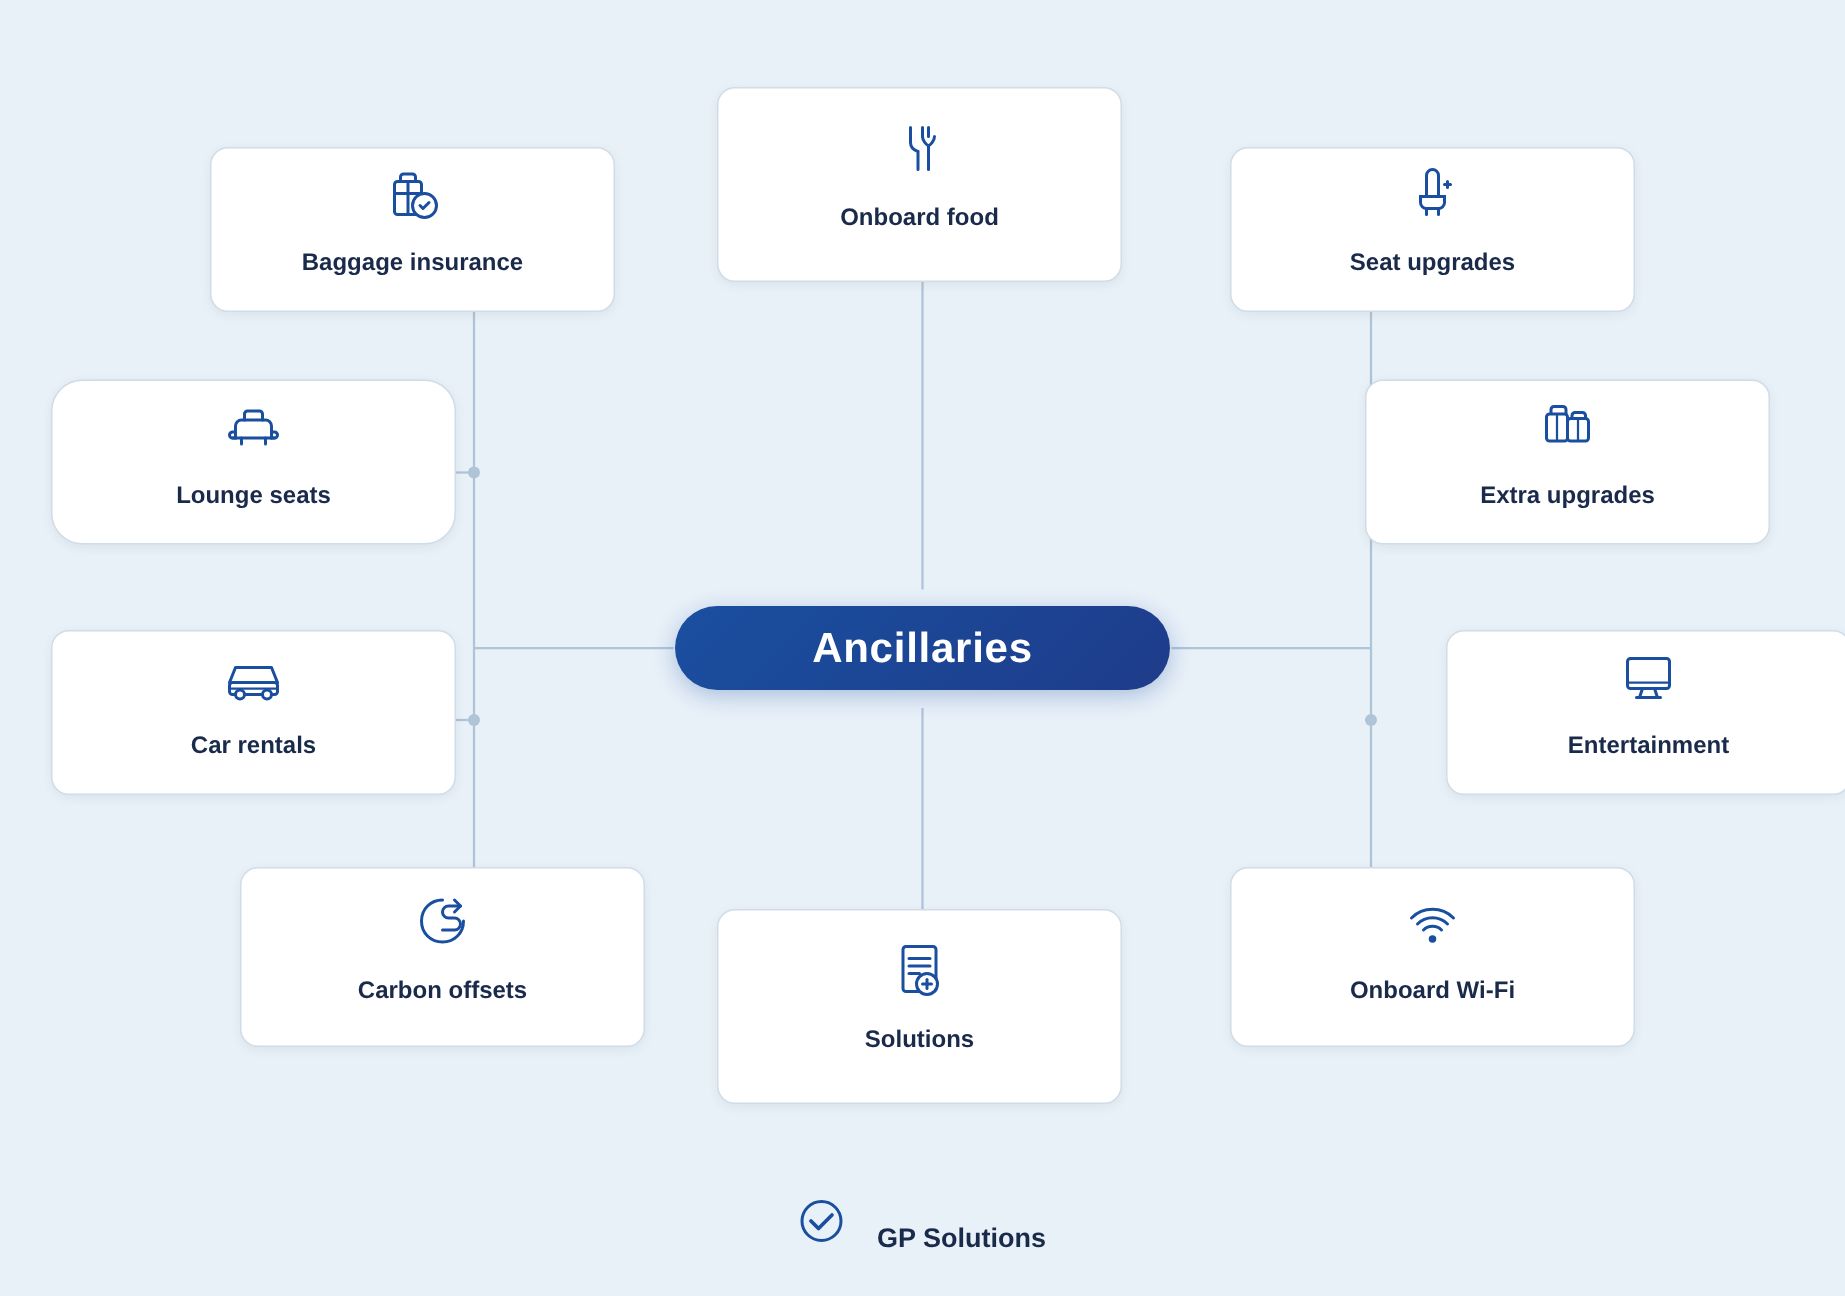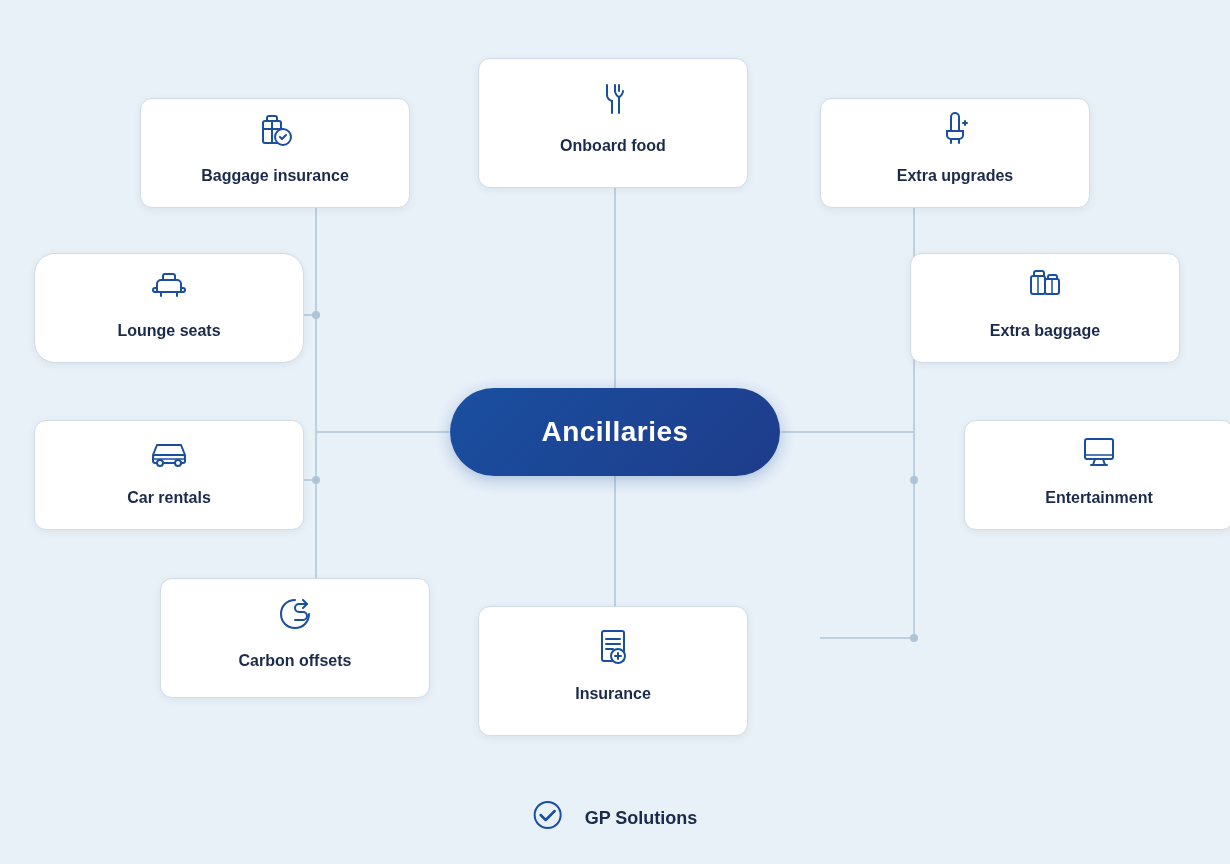--- a/index.html
+++ b/index.html
@@ -28,21 +28,21 @@
 
     
     .center-pill {
       position: absolute;
       left: 50%;
       top: 50%;
       transform: translate(-50%, -50%);
       background: linear-gradient(135deg, #1a4fa0, #1e3c8a);
       border-radius: 50px;
       width: 330px;
-      height: 88px;
+      height: 56px;
       display: flex;
       align-items: center;
       justify-content: center;
       z-index: 10;
       box-shadow: 0 4px 15px rgba(26,79,160,0.3);
     }
 
     .center-pill-text {
       color: white;
       font-size: 28px;
@@ -92,21 +92,21 @@
     .card-entertainment   { left: 964px; top: 420px; }
     .card-wifi            { left: 820px; top: 578px; height: 120px; }
 
     
     .logo-area {
       position: absolute;
       bottom: 28px;
       left: 50%;
       transform: translateX(-50%);
       display: flex;
-      align-items: center;
+      align-items: flex-end;
       gap: 22px;
     }
     .logo-text {
       font-size: 18px;
       font-weight: 600;
       color: #1a2a4a;
     }
     .logo-icon {
       color: #1a4fa0;
       font-size: 24px;
@@ -185,21 +185,21 @@
       <svg class="icon-svg" viewBox="0 0 44 44" fill="none" xmlns="http://www.w3.org/2000/svg">
         <rect x="11" y="6" width="22" height="30" rx="2" stroke="#1a4fa0" stroke-width="2"></rect>
         <line x1="15" y1="14" x2="29" y2="14" stroke="#1a4fa0" stroke-width="2" stroke-linecap="round"></line>
         <line x1="15" y1="19" x2="29" y2="19" stroke="#1a4fa0" stroke-width="2" stroke-linecap="round"></line>
         <line x1="15" y1="24" x2="22" y2="24" stroke="#1a4fa0" stroke-width="2" stroke-linecap="round"></line>
         <circle cx="27" cy="31" r="7" fill="white" stroke="#1a4fa0" stroke-width="2"></circle>
         <line x1="27" y1="28" x2="27" y2="34" stroke="#1a4fa0" stroke-width="2" stroke-linecap="round"></line>
         <line x1="24" y1="31" x2="30" y2="31" stroke="#1a4fa0" stroke-width="2" stroke-linecap="round"></line>
       </svg>
     </span>
-    <span class="card-label">Insurance</span>
+    <span class="card-label">Solutions</span>
   </div>
 
   <div class="card card-baggage-ins">
     <span class="card-icon">
       <svg class="icon-svg" viewBox="0 0 44 44" fill="none" xmlns="http://www.w3.org/2000/svg">
         <rect x="10" y="14" width="18" height="22" rx="2" stroke="#1a4fa0" stroke-width="2"></rect>
         <path d="M14 14v-3a2 2 0 012-2h6a2 2 0 012 2v3" stroke="#1a4fa0" stroke-width="2"></path>
         <line x1="19" y1="14" x2="19" y2="36" stroke="#1a4fa0" stroke-width="2"></line>
         <line x1="10" y1="22" x2="28" y2="22" stroke="#1a4fa0" stroke-width="2"></line>
         <circle cx="30" cy="30" r="8" fill="white" stroke="#1a4fa0" stroke-width="2"></circle>
@@ -253,50 +253,61 @@
     <span class="card-icon">
       <svg class="icon-svg" viewBox="0 0 44 44" fill="none" xmlns="http://www.w3.org/2000/svg">
         <path d="M18 10a4 4 0 018 0v14h-8z" stroke="#1a4fa0" stroke-width="2" stroke-linejoin="round"></path>
         <path d="M14 24h16v4a4 4 0 01-4 4h-8a4 4 0 01-4-4v-4z" stroke="#1a4fa0" stroke-width="2"></path>
         <path d="M18 32v4" stroke="#1a4fa0" stroke-width="2" stroke-linecap="round"></path>
         <path d="M26 32v4" stroke="#1a4fa0" stroke-width="2" stroke-linecap="round"></path>
         <path d="M30 16h4" stroke="#1a4fa0" stroke-width="2" stroke-linecap="round"></path>
         <path d="M32 14v4" stroke="#1a4fa0" stroke-width="2" stroke-linecap="round"></path>
       </svg>
     </span>
-    <span class="card-label">Extra upgrades</span>
+    <span class="card-label">Seat upgrades</span>
   </div>
 
   <div class="card card-extra-baggage">
     <span class="card-icon">
       <svg class="icon-svg" viewBox="0 0 44 44" fill="none" xmlns="http://www.w3.org/2000/svg">
         <rect x="8" y="14" width="14" height="18" rx="2" stroke="#1a4fa0" stroke-width="2"></rect>
         <path d="M11 14v-3a2 2 0 012-2h6a2 2 0 012 2v3" stroke="#1a4fa0" stroke-width="2"></path>
         <rect x="22" y="17" width="14" height="15" rx="2" stroke="#1a4fa0" stroke-width="2"></rect>
         <path d="M25 17v-2a2 2 0 012-2h5a2 2 0 012 2v2" stroke="#1a4fa0" stroke-width="2"></path>
         <line x1="15" y1="14" x2="15" y2="32" stroke="#1a4fa0" stroke-width="1.5"></line>
         <line x1="29" y1="17" x2="29" y2="32" stroke="#1a4fa0" stroke-width="1.5"></line>
       </svg>
     </span>
-    <span class="card-label">Extra baggage</span>
+    <span class="card-label">Extra upgrades</span>
   </div>
 
   <div class="card card-entertainment">
     <span class="card-icon">
       <svg class="icon-svg" viewBox="0 0 44 44" fill="none" xmlns="http://www.w3.org/2000/svg">
         <rect x="8" y="10" width="28" height="20" rx="2" stroke="#1a4fa0" stroke-width="2"></rect>
         <line x1="18" y1="30" x2="16" y2="36" stroke="#1a4fa0" stroke-width="2" stroke-linecap="round"></line>
         <line x1="26" y1="30" x2="28" y2="36" stroke="#1a4fa0" stroke-width="2" stroke-linecap="round"></line>
         <line x1="14" y1="36" x2="30" y2="36" stroke="#1a4fa0" stroke-width="2" stroke-linecap="round"></line>
         <line x1="8" y1="26" x2="36" y2="26" stroke="#1a4fa0" stroke-width="1.5"></line>
       </svg>
     </span>
     <span class="card-label">Entertainment</span>
   </div>
 
+  <div class="card card-wifi">
+    <span class="card-icon">
+      <svg class="icon-svg" viewBox="0 0 44 44" fill="none" xmlns="http://www.w3.org/2000/svg">
+        <path d="M8 20c7.7-7.7 20.3-7.7 28 0" stroke="#1a4fa0" stroke-width="2" stroke-linecap="round"></path>
+        <path d="M12 24c5.5-5.5 14.5-5.5 20 0" stroke="#1a4fa0" stroke-width="2" stroke-linecap="round"></path>
+        <path d="M16 28c3.3-3.3 8.7-3.3 12 0" stroke="#1a4fa0" stroke-width="2" stroke-linecap="round"></path>
+        <circle cx="22" cy="34" r="2.5" fill="#1a4fa0"></circle>
+      </svg>
+    </span>
+    <span class="card-label">Onboard Wi-Fi</span>
+  </div>
 
   <div class="logo-area">
     <span class="logo-icon">
       <svg width="30" height="30" viewBox="0 0 30 30" fill="none" xmlns="http://www.w3.org/2000/svg">
         <circle cx="15" cy="15" r="13" stroke="#1a4fa0" stroke-width="2"></circle>
         <path d="M8 15l5 5 9-9" stroke="#1a4fa0" stroke-width="2.5" stroke-linecap="round" stroke-linejoin="round"></path>
       </svg>
     </span>
     <span class="logo-text">GP Solutions</span>
   </div>

